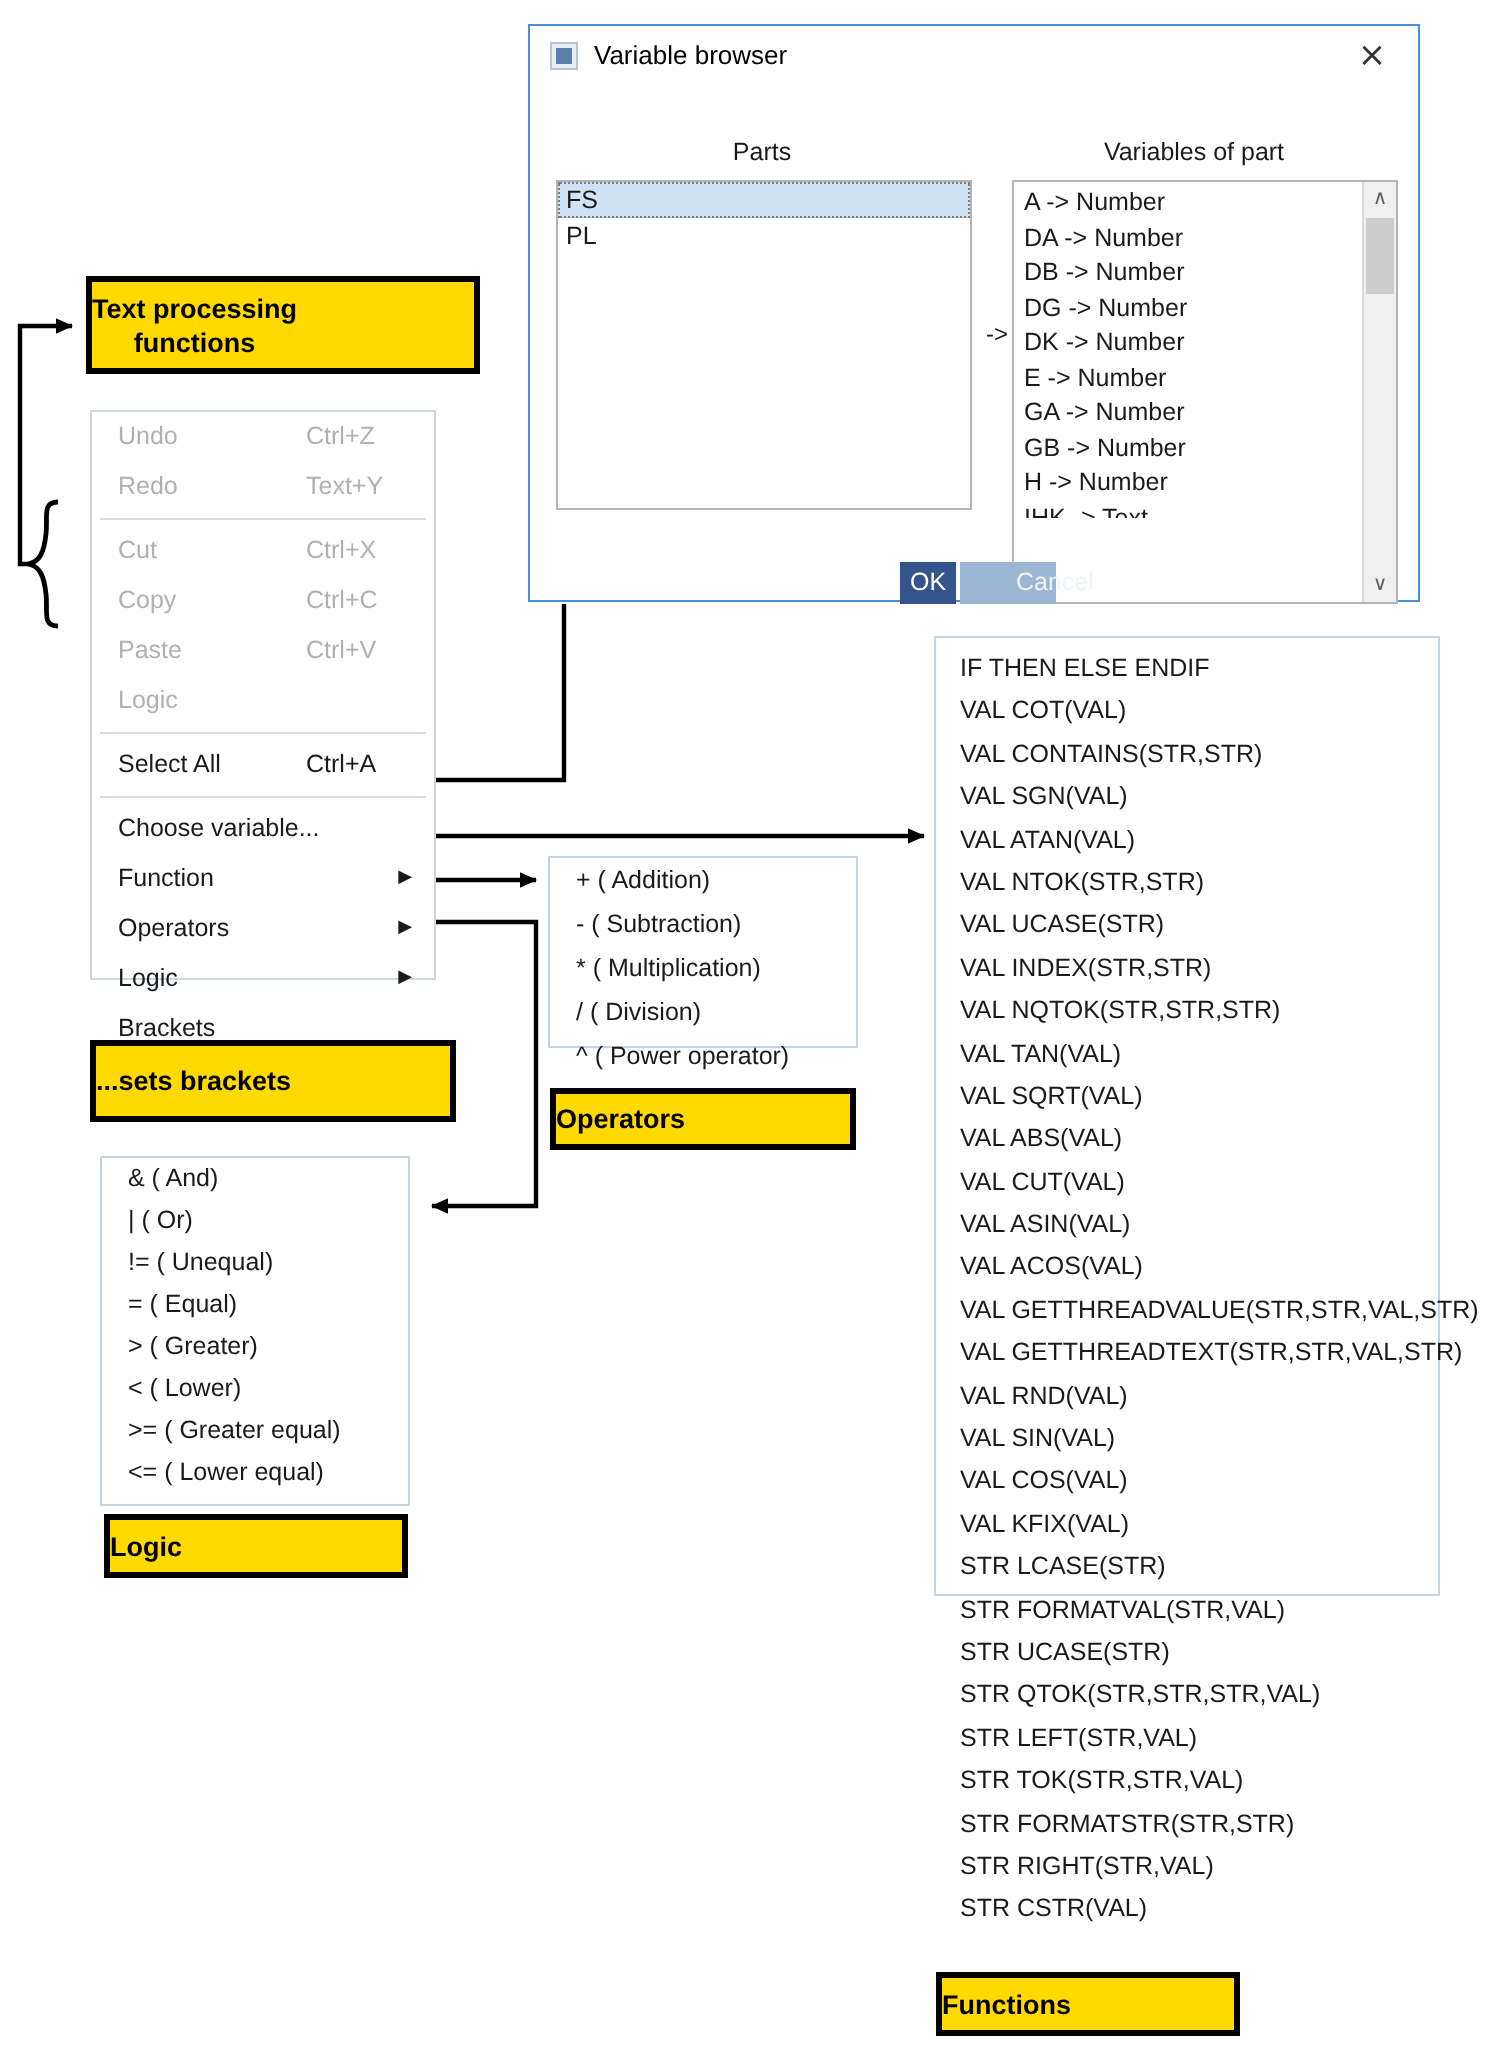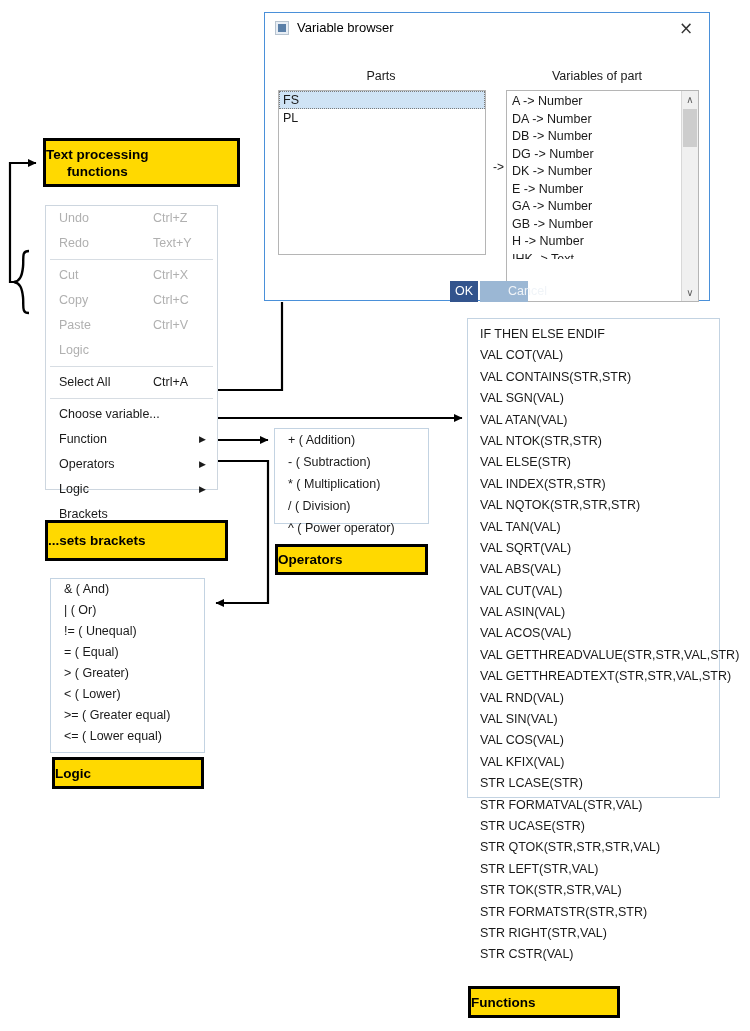--- a/index.html
+++ b/index.html
@@ -256,21 +256,21 @@
     <div class="fi">&lt;= ( Lower equal)</div>
   </div>
 
 <div id="fn-panel">
     <div class="fn-row">IF THEN ELSE ENDIF</div>
     <div class="fn-row">VAL COT(VAL)</div>
     <div class="fn-row">VAL CONTAINS(STR,STR)</div>
     <div class="fn-row">VAL SGN(VAL)</div>
     <div class="fn-row">VAL ATAN(VAL)</div>
     <div class="fn-row">VAL NTOK(STR,STR)</div>
-    <div class="fn-row">VAL ELSE(STR)</div>
+    <div class="fn-row">VAL UCASE(STR)</div>
     <div class="fn-row">VAL INDEX(STR,STR)</div>
     <div class="fn-row">VAL NQTOK(STR,STR,STR)</div>
     <div class="fn-row">VAL TAN(VAL)</div>
     <div class="fn-row">VAL SQRT(VAL)</div>
     <div class="fn-row">VAL ABS(VAL)</div>
     <div class="fn-row">VAL CUT(VAL)</div>
     <div class="fn-row">VAL ASIN(VAL)</div>
     <div class="fn-row">VAL ACOS(VAL)</div>
     <div class="fn-row">VAL GETTHREADVALUE(STR,STR,VAL,STR)</div>
     <div class="fn-row">VAL GETTHREADTEXT(STR,STR,VAL,STR)</div>

